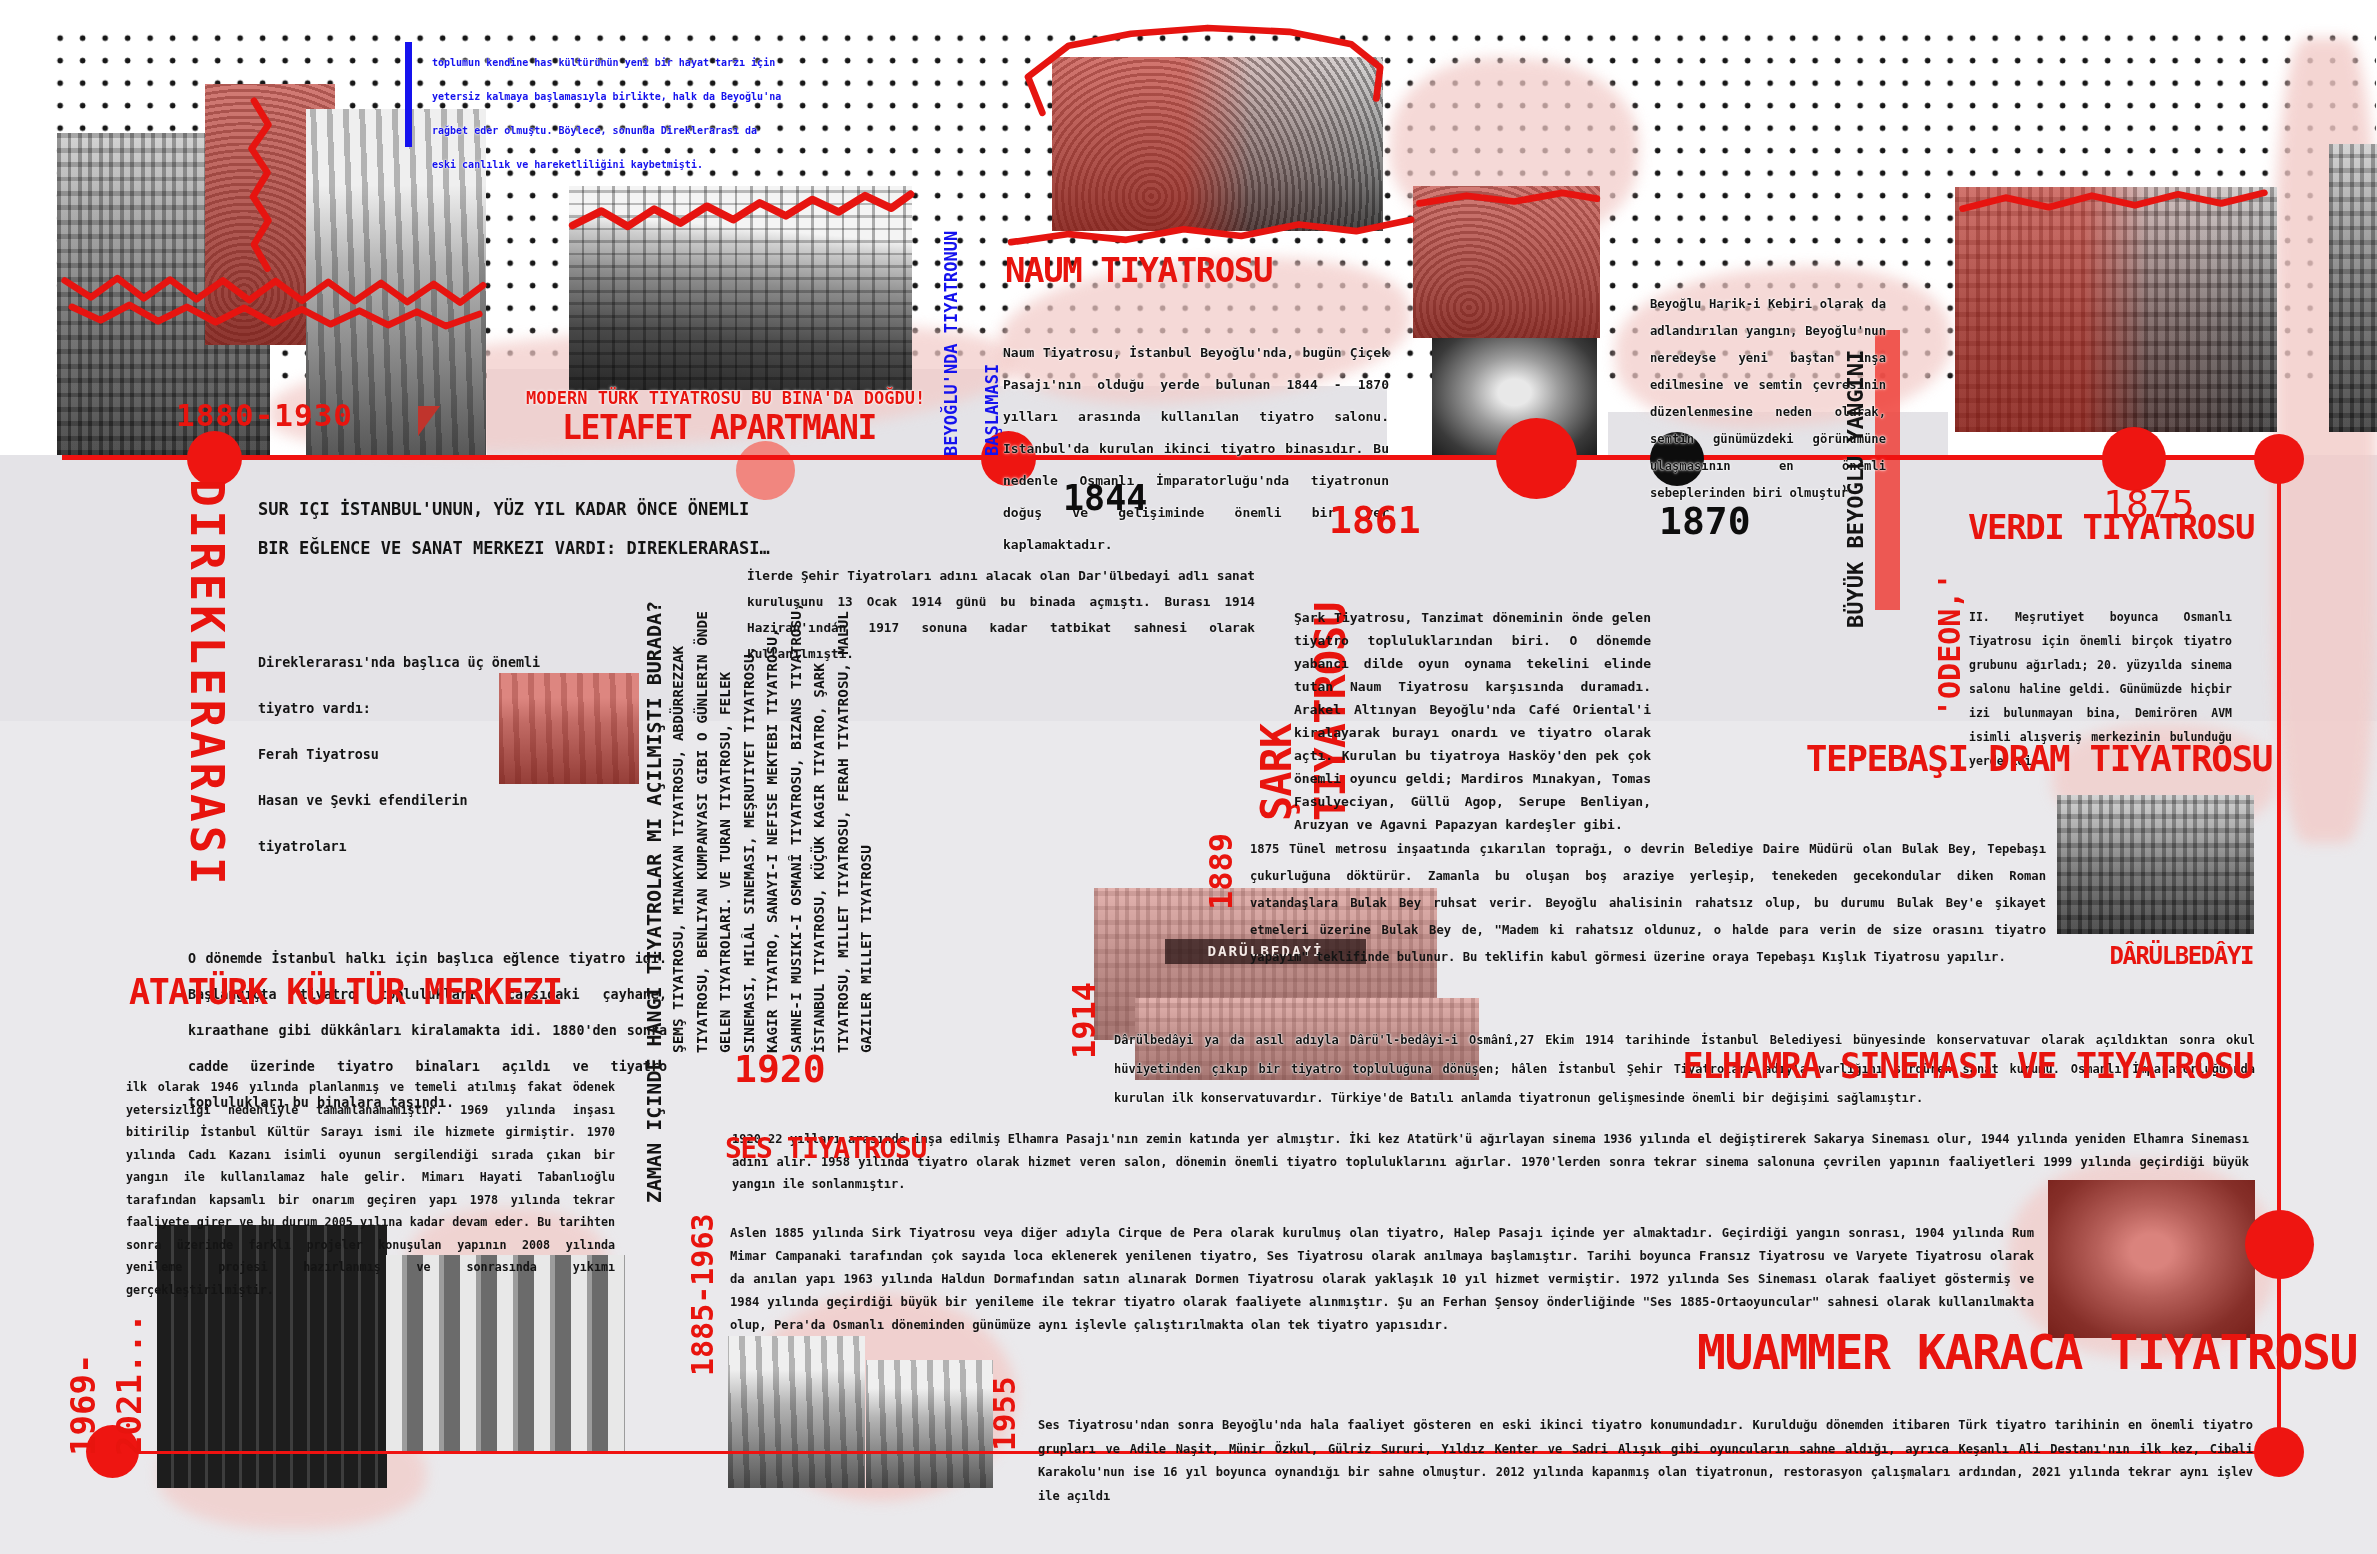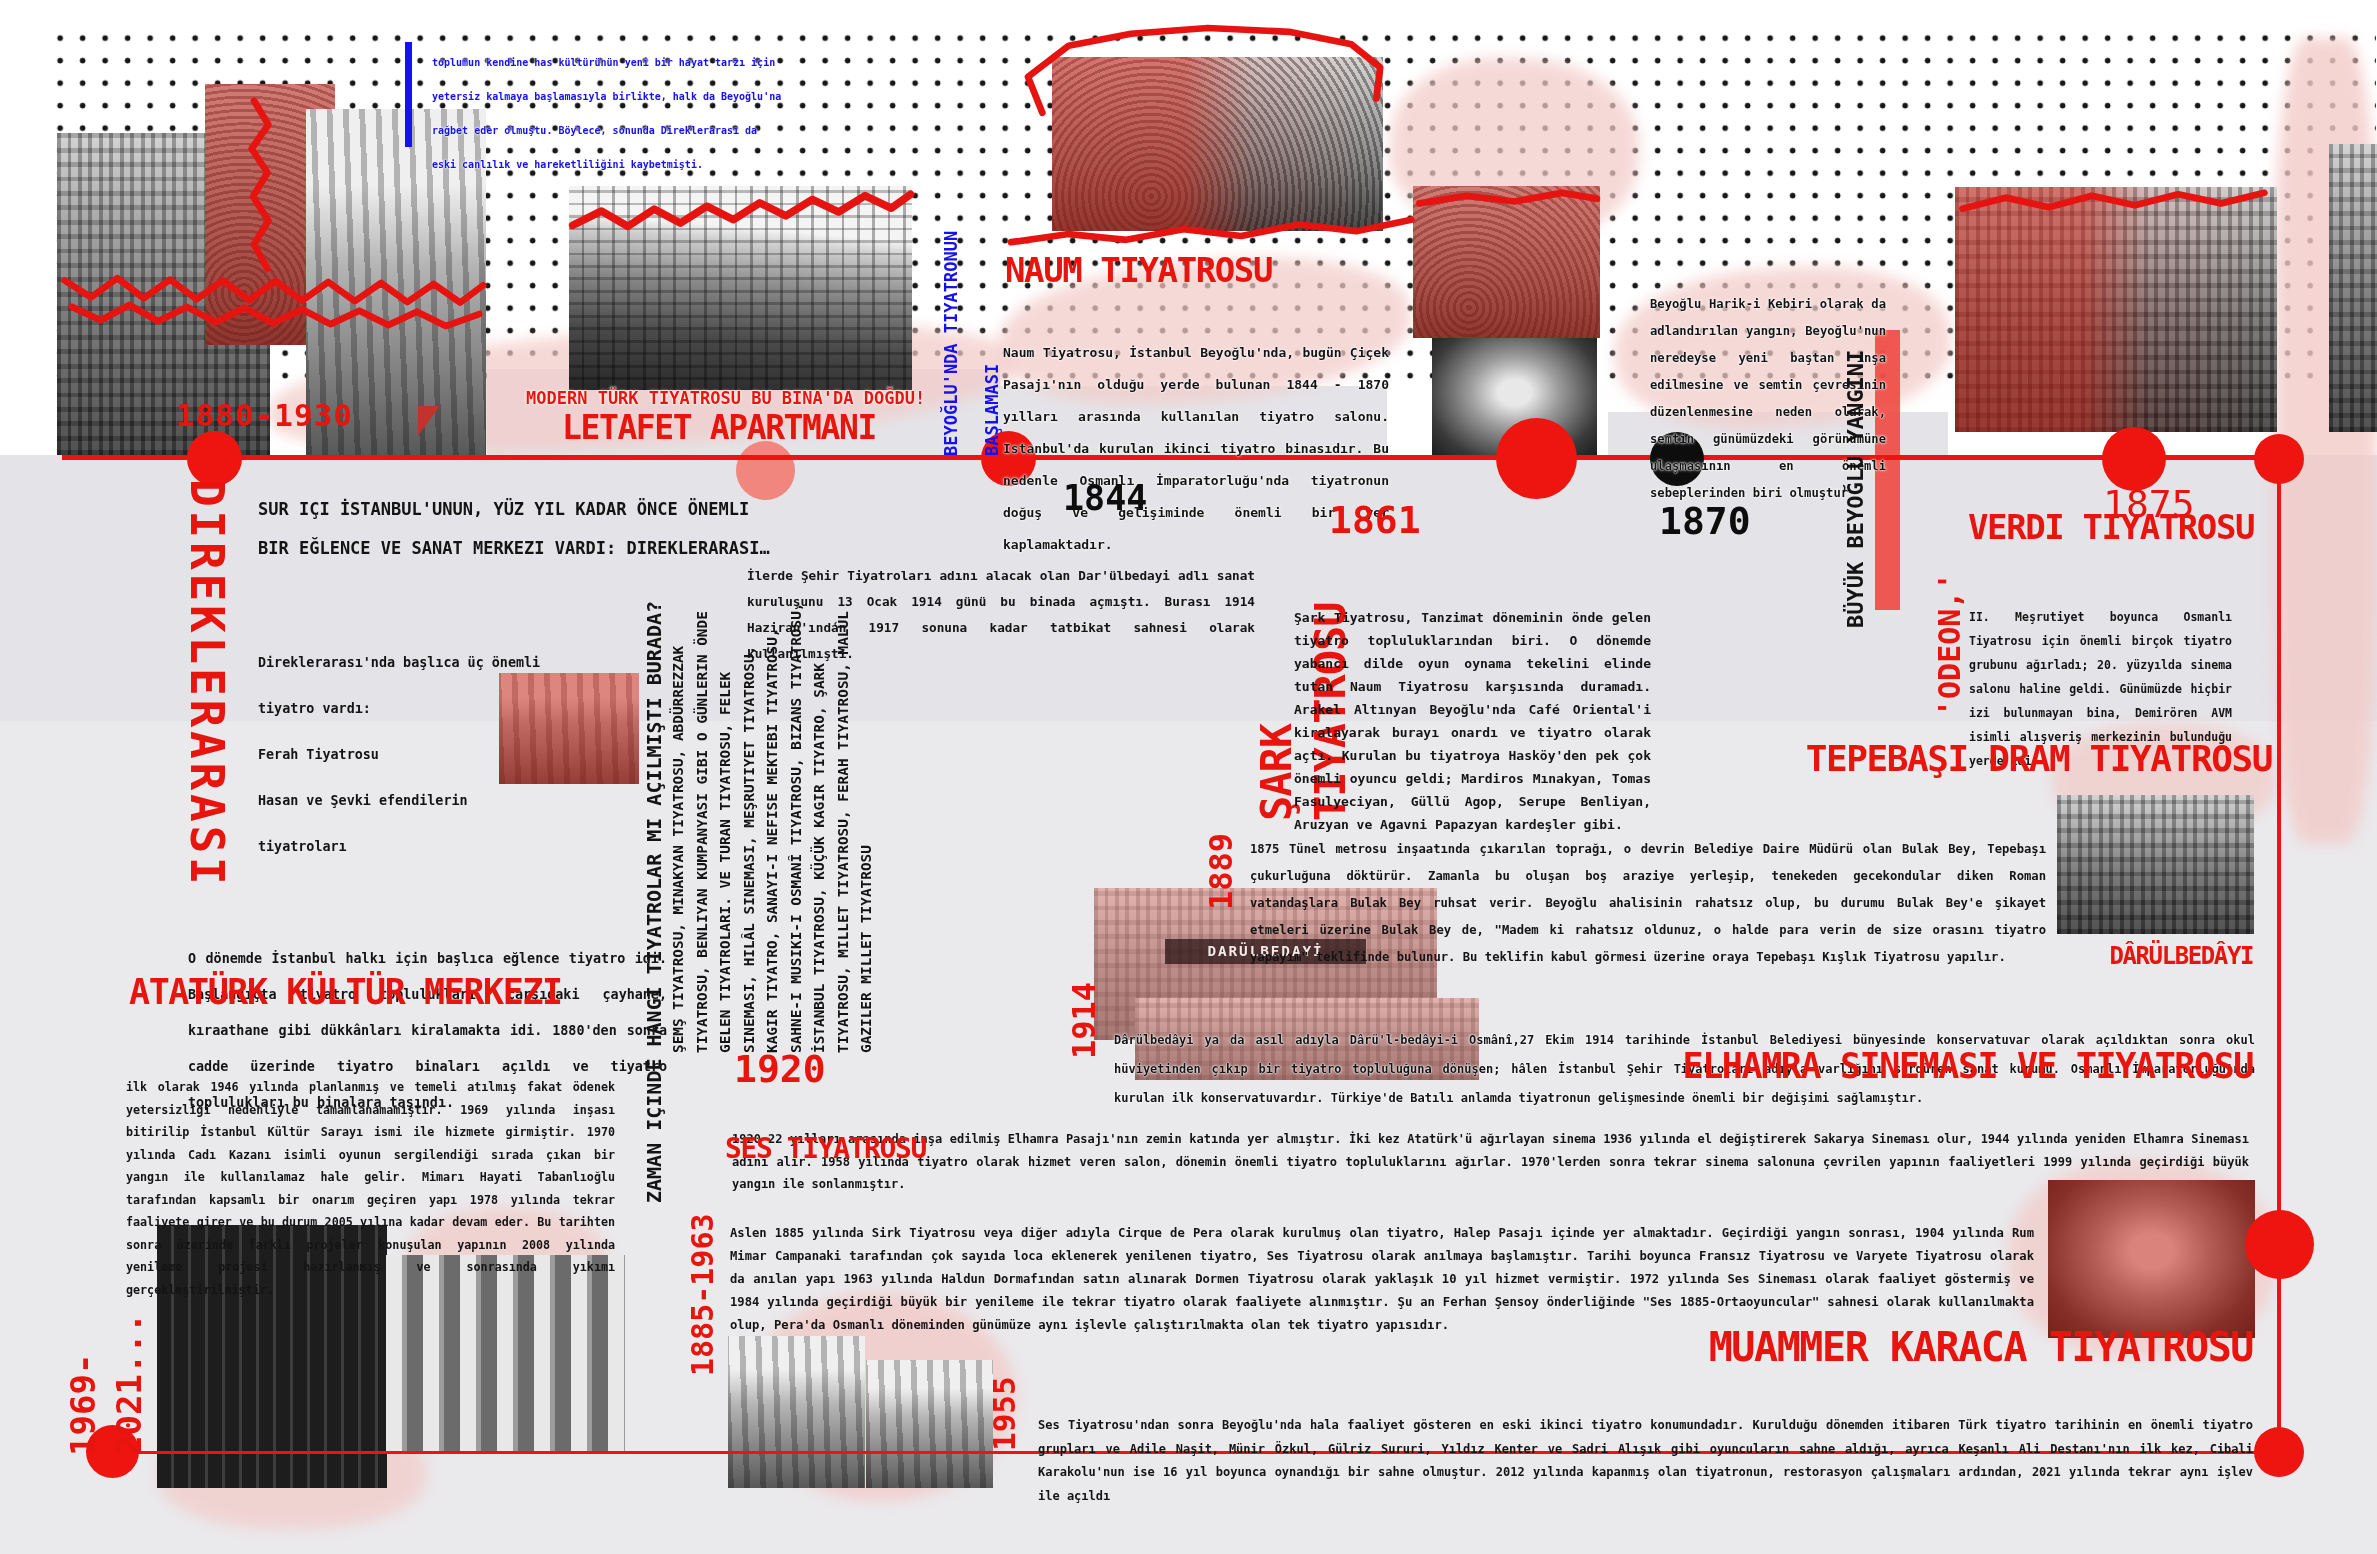--- a/index.html
+++ b/index.html
@@ -156,21 +156,21 @@
   
   #year-1920{left:734px;top:1047px;font-size:38px;font-weight:700;color:var(--red);}
   #elhamra-title{left:1624px;top:1046px;width:629px;font-size:35px;}
   #elhamra-body{left:732px;top:1084px;width:1517px;font-size:12px;line-height:22.5px;}
   
   #ses-title{left:725px;top:1132px;font-size:28px;}
   #ses-years{left:684px;top:1184px;width:38px;height:192px;font-size:30px;font-weight:700;color:var(--red);line-height:38px;}
   #ses-body{left:730px;top:1178px;width:1304px;font-size:12.2px;line-height:23px;}
   #year-1955{left:987px;top:1353px;width:35px;height:98px;font-size:31px;font-weight:700;color:var(--red);line-height:35px;}
   
-  #muammer-title{left:1697px;top:1324px;width:556px;font-size:40px;}
+  #muammer-title{left:1697px;top:1324px;width:556px;font-size:48px;}
   #muammer-body{left:1038px;top:1370px;width:1215px;font-size:12px;line-height:23.5px;}
   
   #akm-title{left:129px;top:972px;font-size:35px;}
   #akm-body{left:126px;top:1032px;width:489px;font-size:11.7px;line-height:22.5px;}
   #akm-years{left:60px;top:1212px;width:46px;height:244px;font-size:34px;font-weight:700;color:var(--red);line-height:46px;}
 </style>
 </head>
 <body>
 
 <div id="poster">

